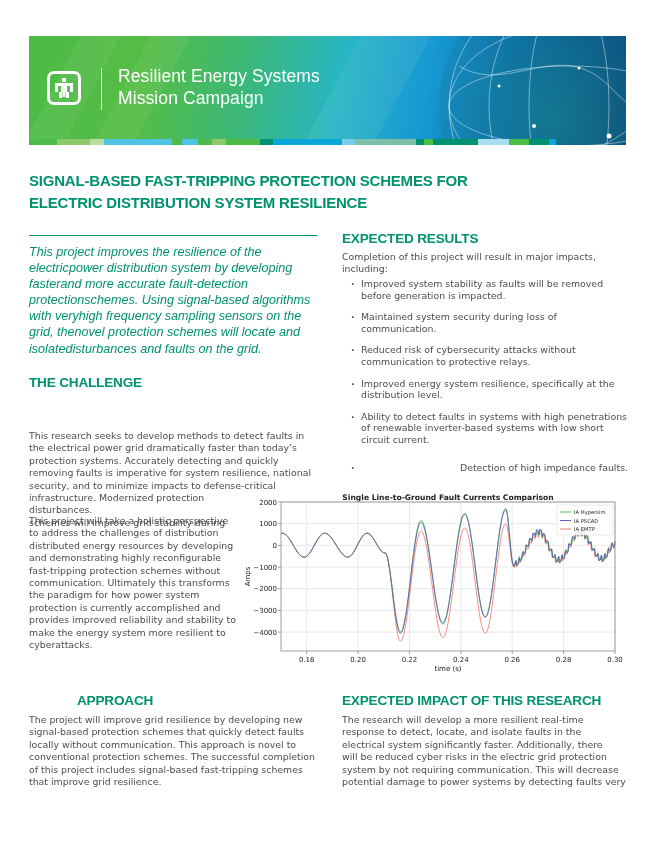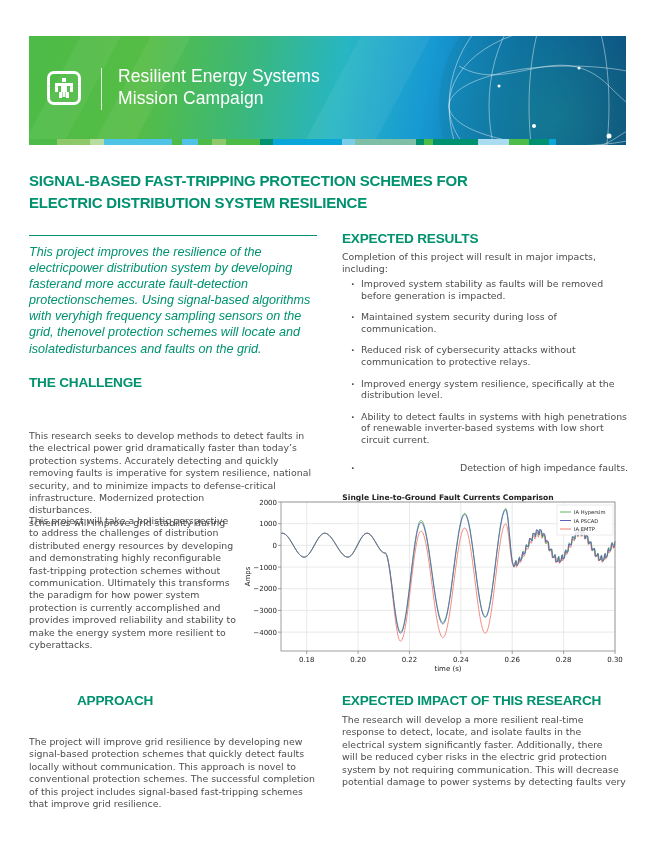--- a/index.html
+++ b/index.html
@@ -213,21 +213,21 @@
       <line x1="320" x2="331" y1="22" y2="22" stroke="#5cb85c" stroke-width="1"></line>
       <text x="334" y="24" font-size="5.2">IA Hypersim</text>
       <line x1="320" x2="331" y1="30.5" y2="30.5" stroke="#5b62b8" stroke-width="1"></line>
       <text x="334" y="32.5" font-size="5.2">IA PSCAD</text>
       <line x1="320" x2="331" y1="39" y2="39" stroke="#f08070" stroke-width="1"></line>
       <text x="334" y="41" font-size="5.2">IA EMTP</text>
     </g>
 </svg>
 
 <div class="h2" style="left:29px; top:693px;margin-left:48px;">APPROACH</div>
-<div class="p" id="approach" style="left:29px; top:736px;">
+<div class="p" id="approach" style="left:29px; top:714px;">
     <span class="line">The project will improve grid resilience by developing new</span>
     <span class="line">signal-based protection schemes that quickly detect faults</span>
     <span class="line">locally without communication. This approach is novel to</span>
     <span class="line">conventional protection schemes. The successful completion</span>
     <span class="line">of this project includes signal-based fast-tripping schemes</span>
     <span class="line">that improve grid resilience.</span>
   </div>
 
 <div class="h2" style="left:342px; top:693px;">EXPECTED IMPACT OF THIS RESEARCH</div>
 <div class="p" id="impact" style="left:342px; top:714px;">

